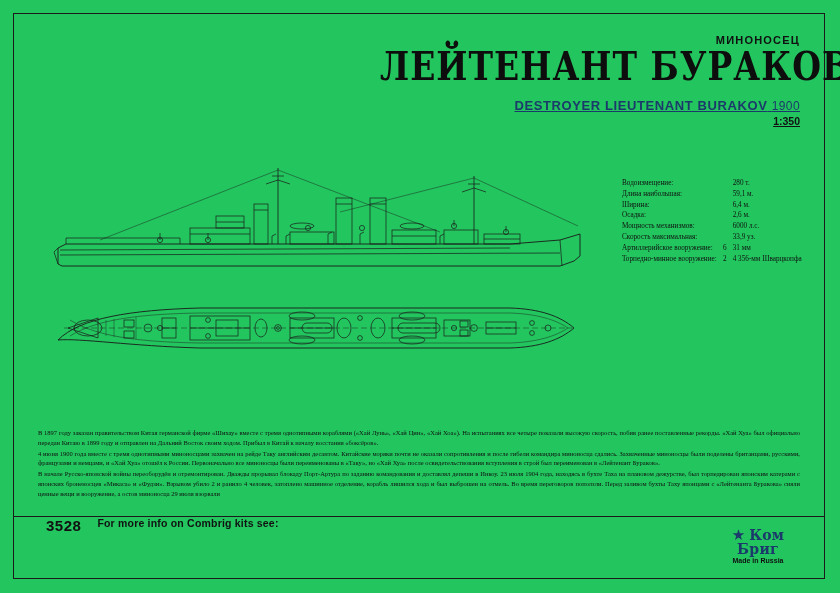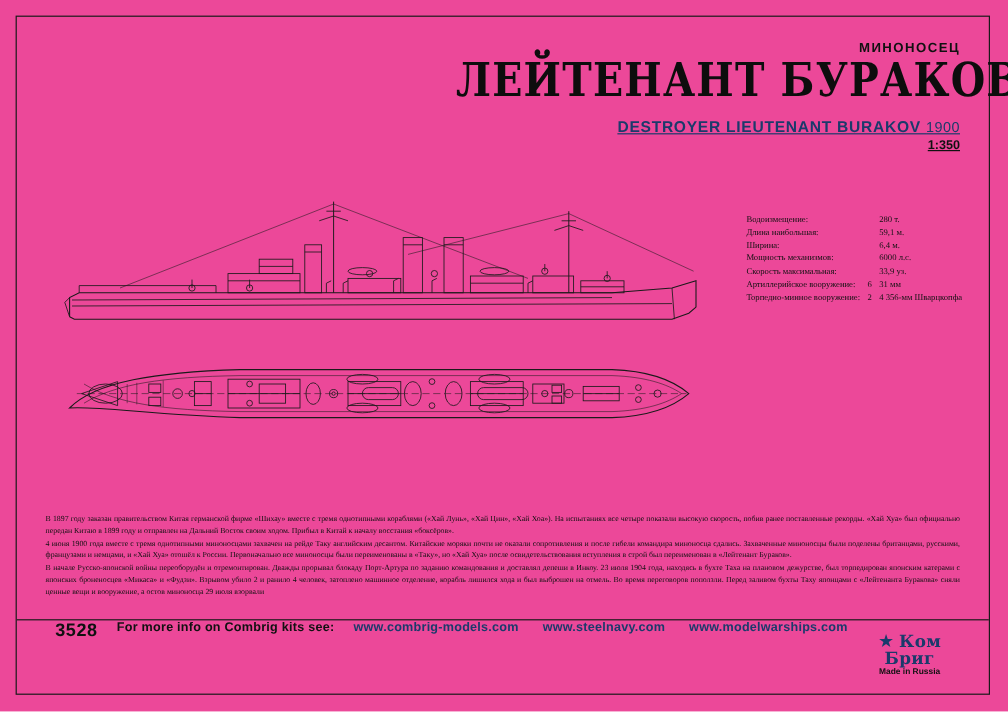--- a/index.html
+++ b/index.html
@@ -12,21 +12,21 @@
     height: 593px;
     font-family: "Liberation Serif", serif;
     color: #111111;
     position: relative;
     overflow: hidden;
   }
   .page {
     position: absolute;
     left: 0; top: 0;
     width: 840px; height: 593px;
-    background: #ec4899;
+    background: #22c55e;
   }
   .sheet-border {
     position: absolute;
     left: 13px; top: 13px;
     width: 812px; height: 566px;
     border: 1.2px solid #1a1a1a;
     box-sizing: border-box;
   }
 
   
@@ -215,20 +215,25 @@
           <td class="label">Длина наибольшая:</td>
           <td class="qty"></td>
           <td class="value">59,1 м.</td>
         </tr>
         <tr>
           <td class="label">Ширина:</td>
           <td class="qty"></td>
           <td class="value">6,4 м.</td>
         </tr>
         <tr>
+          <td class="label">Осадка:</td>
+          <td class="qty"></td>
+          <td class="value">2,6 м.</td>
+        </tr>
+        <tr>
           <td class="label">Мощность механизмов:</td>
           <td class="qty"></td>
           <td class="value">6000 л.с.</td>
         </tr>
         <tr>
           <td class="label">Скорость максимальная:</td>
           <td class="qty"></td>
           <td class="value">33,9 уз.</td>
         </tr>
         <tr>
@@ -382,25 +387,20 @@
   <div class="bodytext">
     <p>В 1897 году заказан правительством Китая германской фирме «Шихау» вместе с тремя однотипными кораблями («Хай Лунь», «Хай Цин», «Хай Хоа»). На испытаниях все четыре показали высокую скорость, побив ранее поставленные рекорды. «Хай Хуа» был официально передан Китаю в 1899 году и отправлен на Дальний Восток своим ходом. Прибыл в Китай к началу восстания «боксёров».</p>
     <p>4 июня 1900 года вместе с тремя однотипными миноносцами захвачен на рейде Таку английским десантом. Китайские моряки почти не оказали сопротивления и после гибели командира миноносца сдались. Захваченные миноносцы были поделены британцами, русскими, французами и немцами, и «Хай Хуа» отошёл к России. Первоначально все миноносцы были переименованы в «Таку», но «Хай Хуа» после освидетельствования вступления в строй был переименован в «Лейтенант Бураков».</p>
     <p>В начале Русско-японской войны переоборудён и отремонтирован. Дважды прорывал блокаду Порт-Артура по заданию командования и доставлял депеши в Инкоу. 23 июля 1904 года, находясь в бухте Таха на плановом дежурстве, был торпедирован японским катерами с японских броненосцев «Микаса» и «Фудзи». Взрывом убило 2 и ранило 4 человек, затоплено машинное отделение, корабль лишился хода и был выброшен на отмель. Во время переговоров поползли. Перед заливом бухты Таху японцами с «Лейтенанта Буракова» сняли ценные вещи и вооружение, а остов миноносца 29 июля взорвали</p>
   </div>
 
   <div class="footer-rule"></div>
   <div class="footer">
     <div class="kit-number">3528</div>
     <div class="footer-text">For more info on Combrig kits see:</div>
-    <div class="footer-links">
-      <span>www.combrig-models.com</span>
-      <span>www.steelnavy.com</span>
-      <span>www.modelwarships.com</span>
-    </div>
     <div class="logo">
       <div class="logo-row">
         <span class="star">★</span>
         <span class="brand">Ком</span>
       </div>
       <div class="brand">Бриг</div>
       <div class="made">Made in Russia</div>
     </div>
   </div>
 </div>

